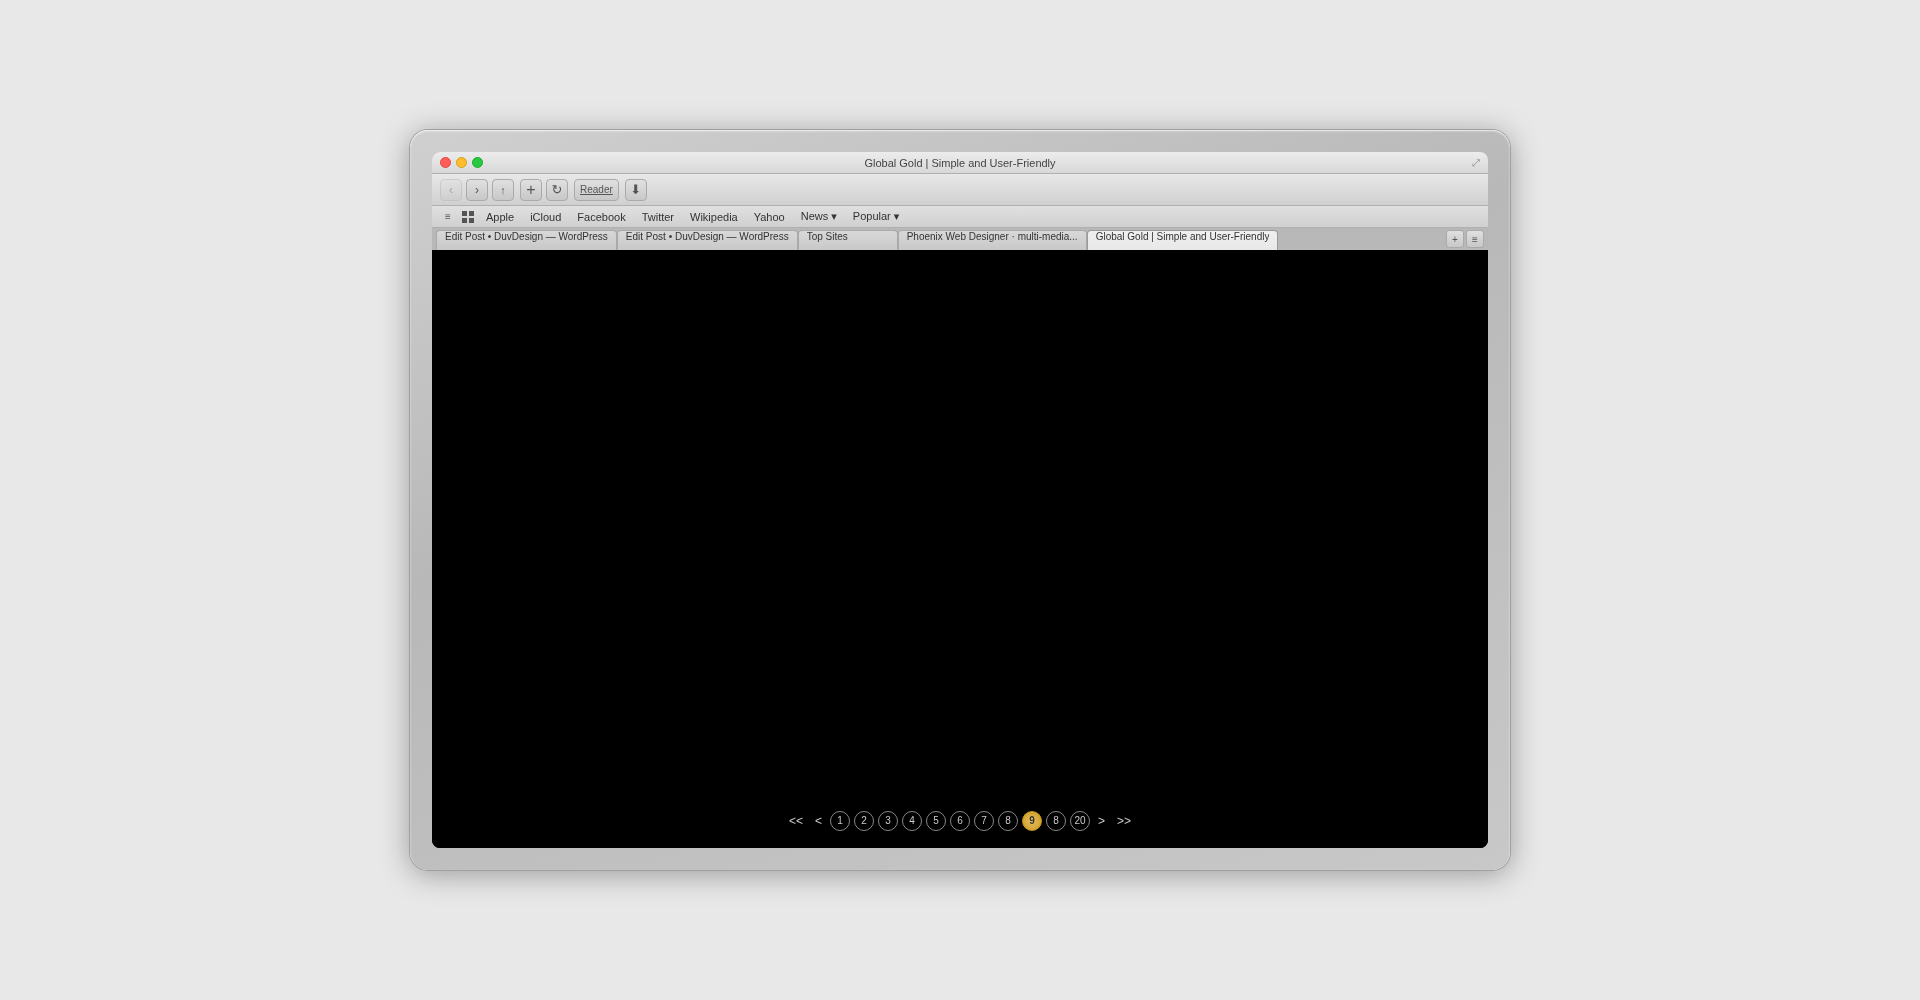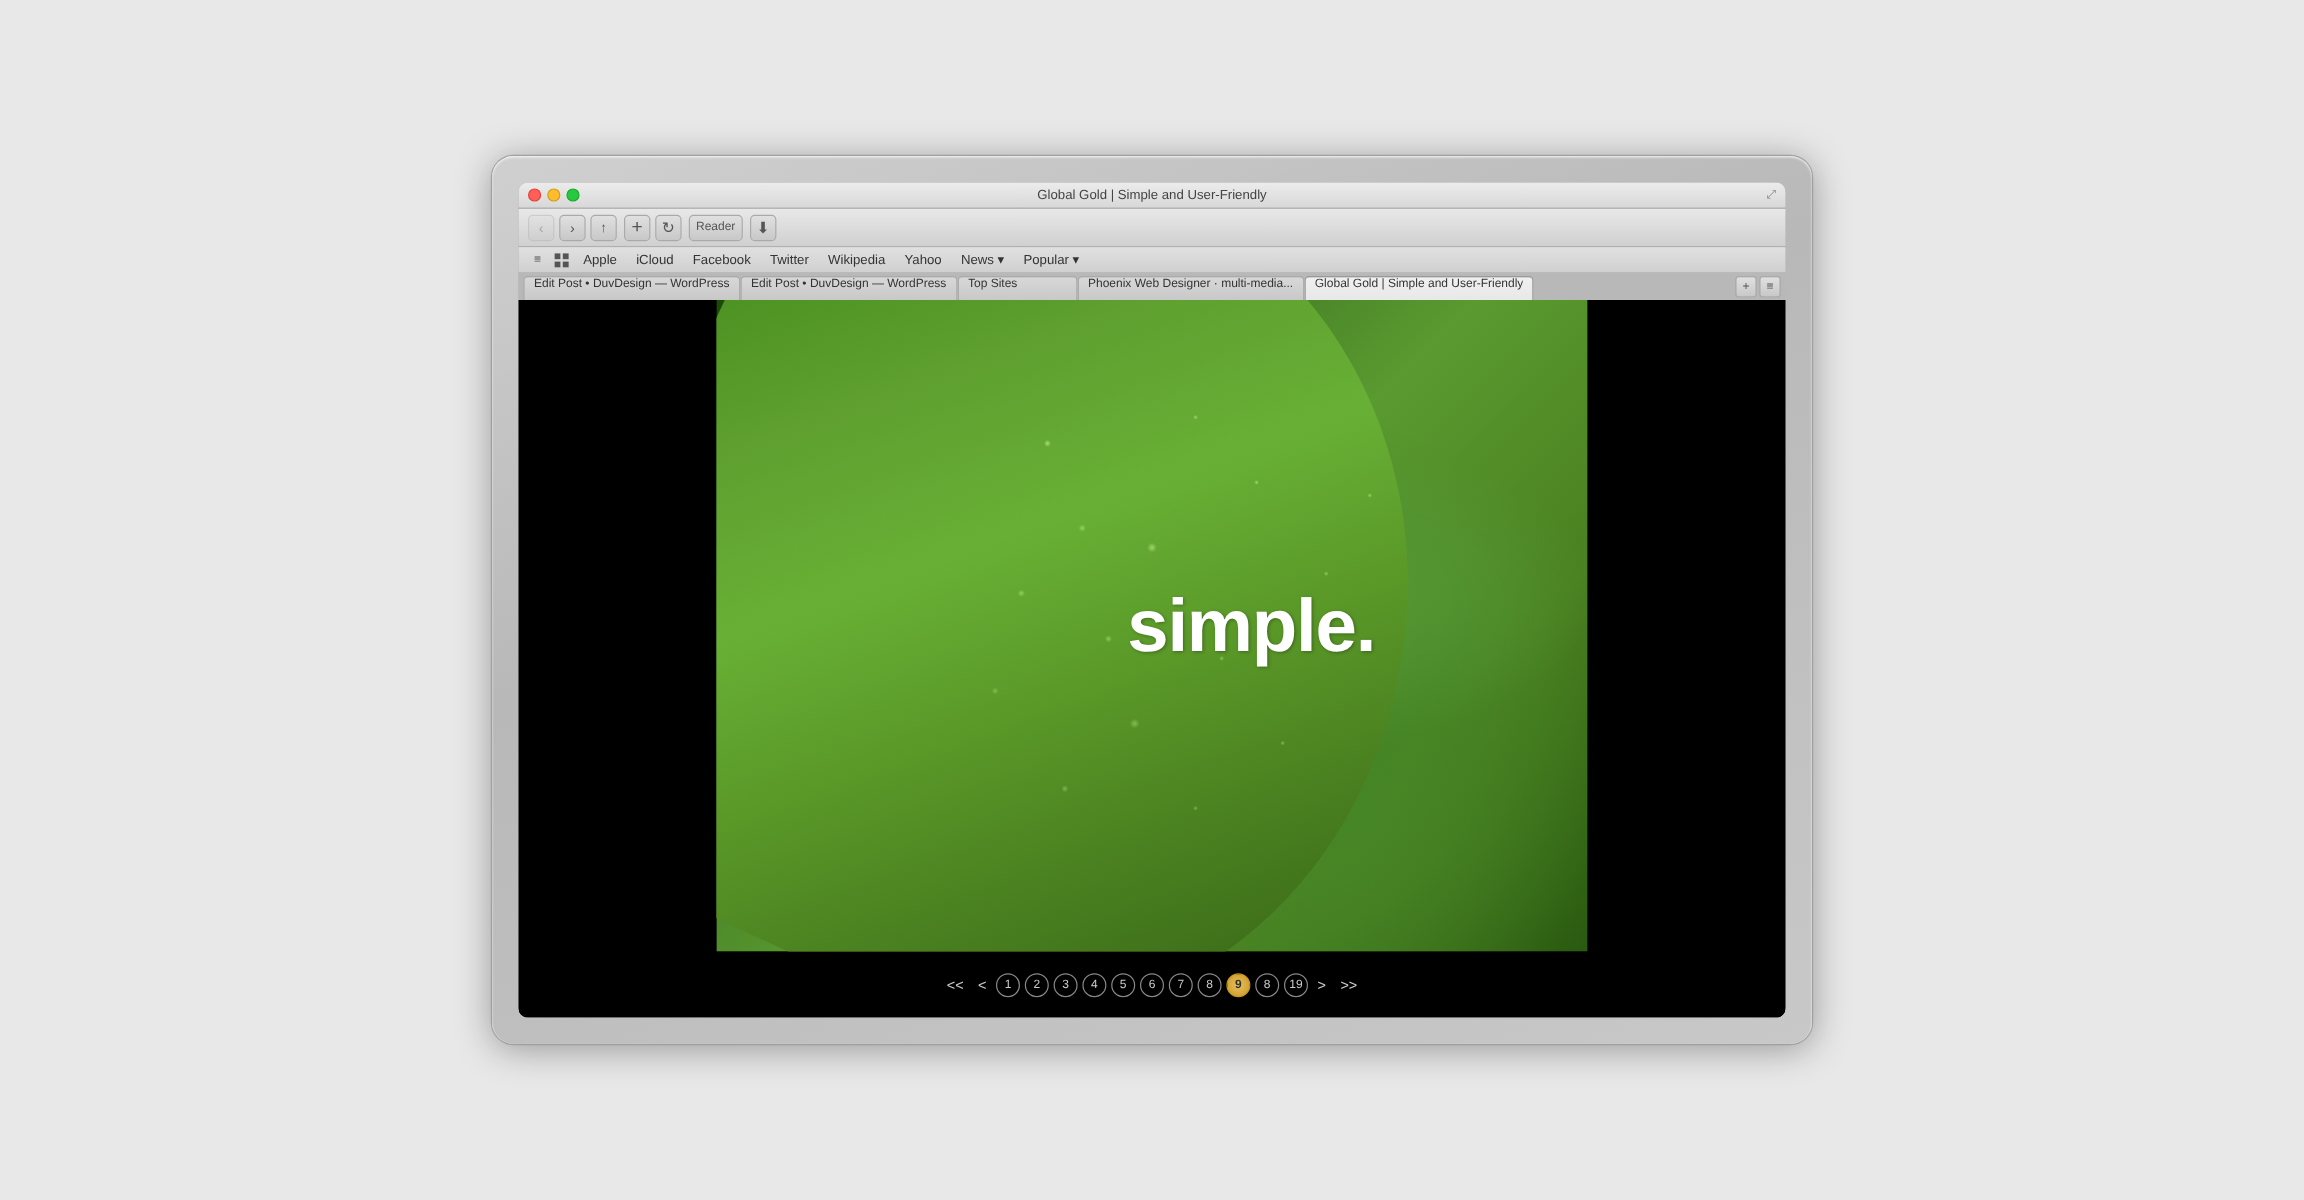--- a/index.html
+++ b/index.html
@@ -179,20 +179,21 @@
       background: linear-gradient(180deg, #e0e0e0, #c8c8c8);
       border: 1px solid #aaa;
       border-radius: 4px;
       display: flex;
       align-items: center;
       padding: 0 5px;
       cursor: pointer;
       font-size: 10px;
       color: #555;
       margin-left: 2px;
+      text-decoration: underline;
     }
 
     .download-btn {
       width: 22px;
       height: 22px;
       background: linear-gradient(180deg, #e0e0e0, #c8c8c8);
       border: 1px solid #aaa;
       border-radius: 4px;
       display: flex;
       align-items: center;
@@ -540,43 +541,36 @@
       </div>
       <div class="tabs-right-controls">
         <div class="tab-ctrl-btn">+</div>
         <div class="tab-ctrl-btn">≡</div>
       </div>
     </div>
 
     <div class="content-area">
       <div class="slide-container">
         <div class="black-side"></div>
-        <div class="slide-image">
-          <div class="leaf-bg">
-            <div class="leaf-shape"></div>
-            <div class="leaf-highlights"></div>
-          </div>
-          <div class="slide-text">simple.</div>
-        </div>
         <div class="black-side"></div>
       </div>
 
       <div class="pagination-area">
         <span class="page-nav">&lt;&lt;</span>
         <span class="page-nav">&lt;</span>
         <div class="page-num">1</div>
         <div class="page-num">2</div>
         <div class="page-num">3</div>
         <div class="page-num">4</div>
         <div class="page-num">5</div>
         <div class="page-num">6</div>
         <div class="page-num">7</div>
         <div class="page-num">8</div>
         <div class="page-num active">9</div>
         <div class="page-num">8</div>
-        <div class="page-num">19</div>
+        <div class="page-num">20</div>
         <span class="page-nav">&gt;</span>
         <span class="page-nav">&gt;&gt;</span>
       </div>
     </div>
 
   </div>
 </div>
 
 </body></html>

